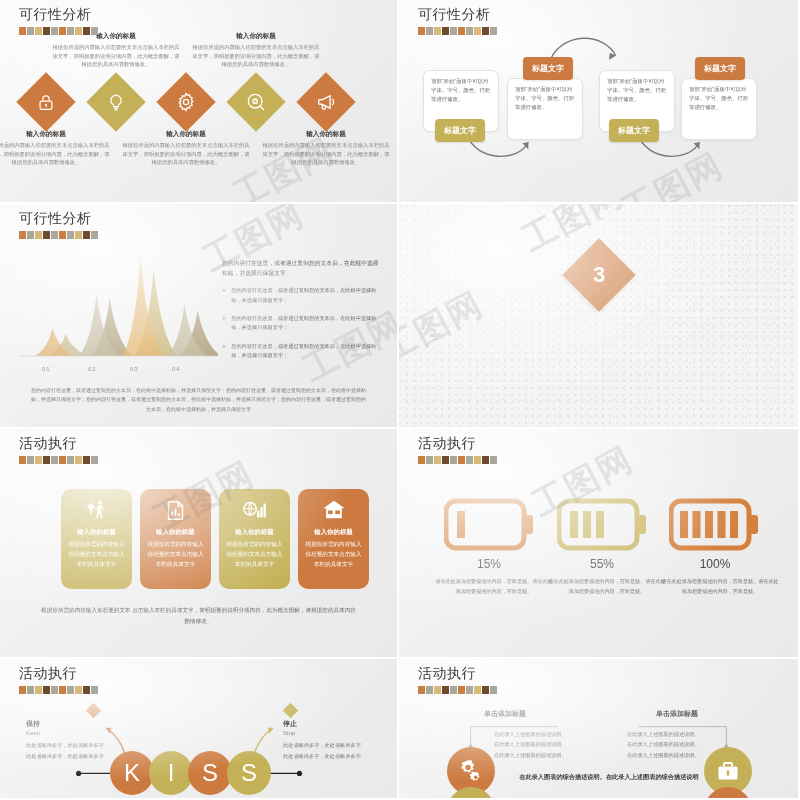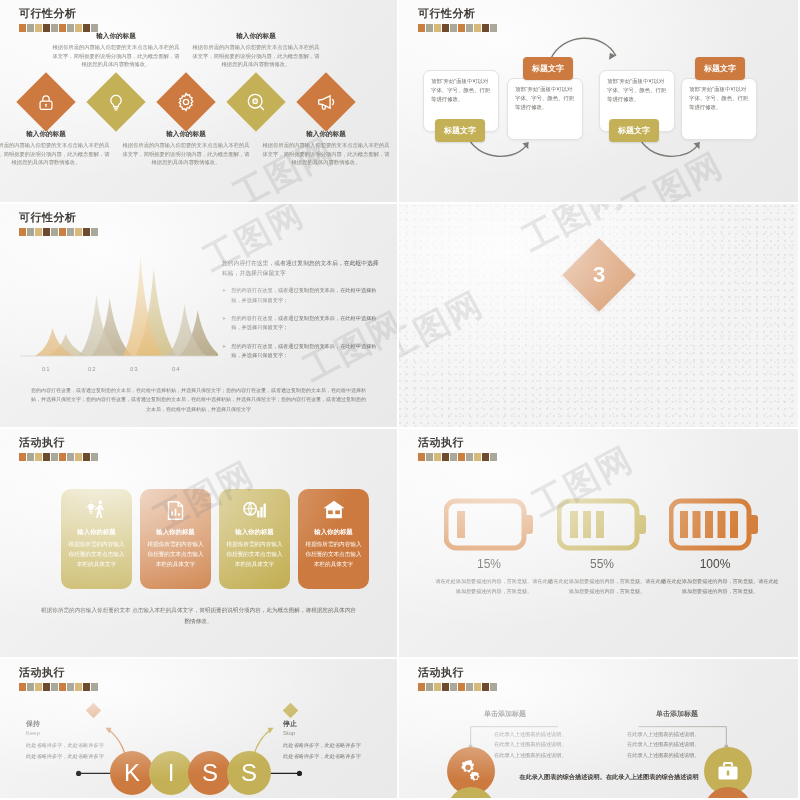--- a/index.html
+++ b/index.html
@@ -29,21 +29,21 @@
     position:absolute; inset:0;
     pointer-events:none;
     background: radial-gradient(ellipse at 25% 20%, rgba(255,255,255,.85), rgba(255,255,255,0) 60%);
   }
 
   
   .slide-title{
     position:absolute; left:19px; top:6px; z-index:5;
   }
   .slide-title .t{
-    font-size:11px; font-weight:bold; color:#3e3a36; letter-spacing:.5px;
+    font-size:14px; font-weight:normal; color:#3e3a36; letter-spacing:.5px;
     white-space:nowrap;
   }
   .chips{ display:flex; gap:1px; margin-top:3px; }
   .chips i{ display:block; width:7px; height:8px; }
 
   
   .p1-wrap{ position:absolute; inset:0; z-index:4; }
   .dia{
     position:absolute; width:42px; height:42px;
     transform:rotate(45deg);

